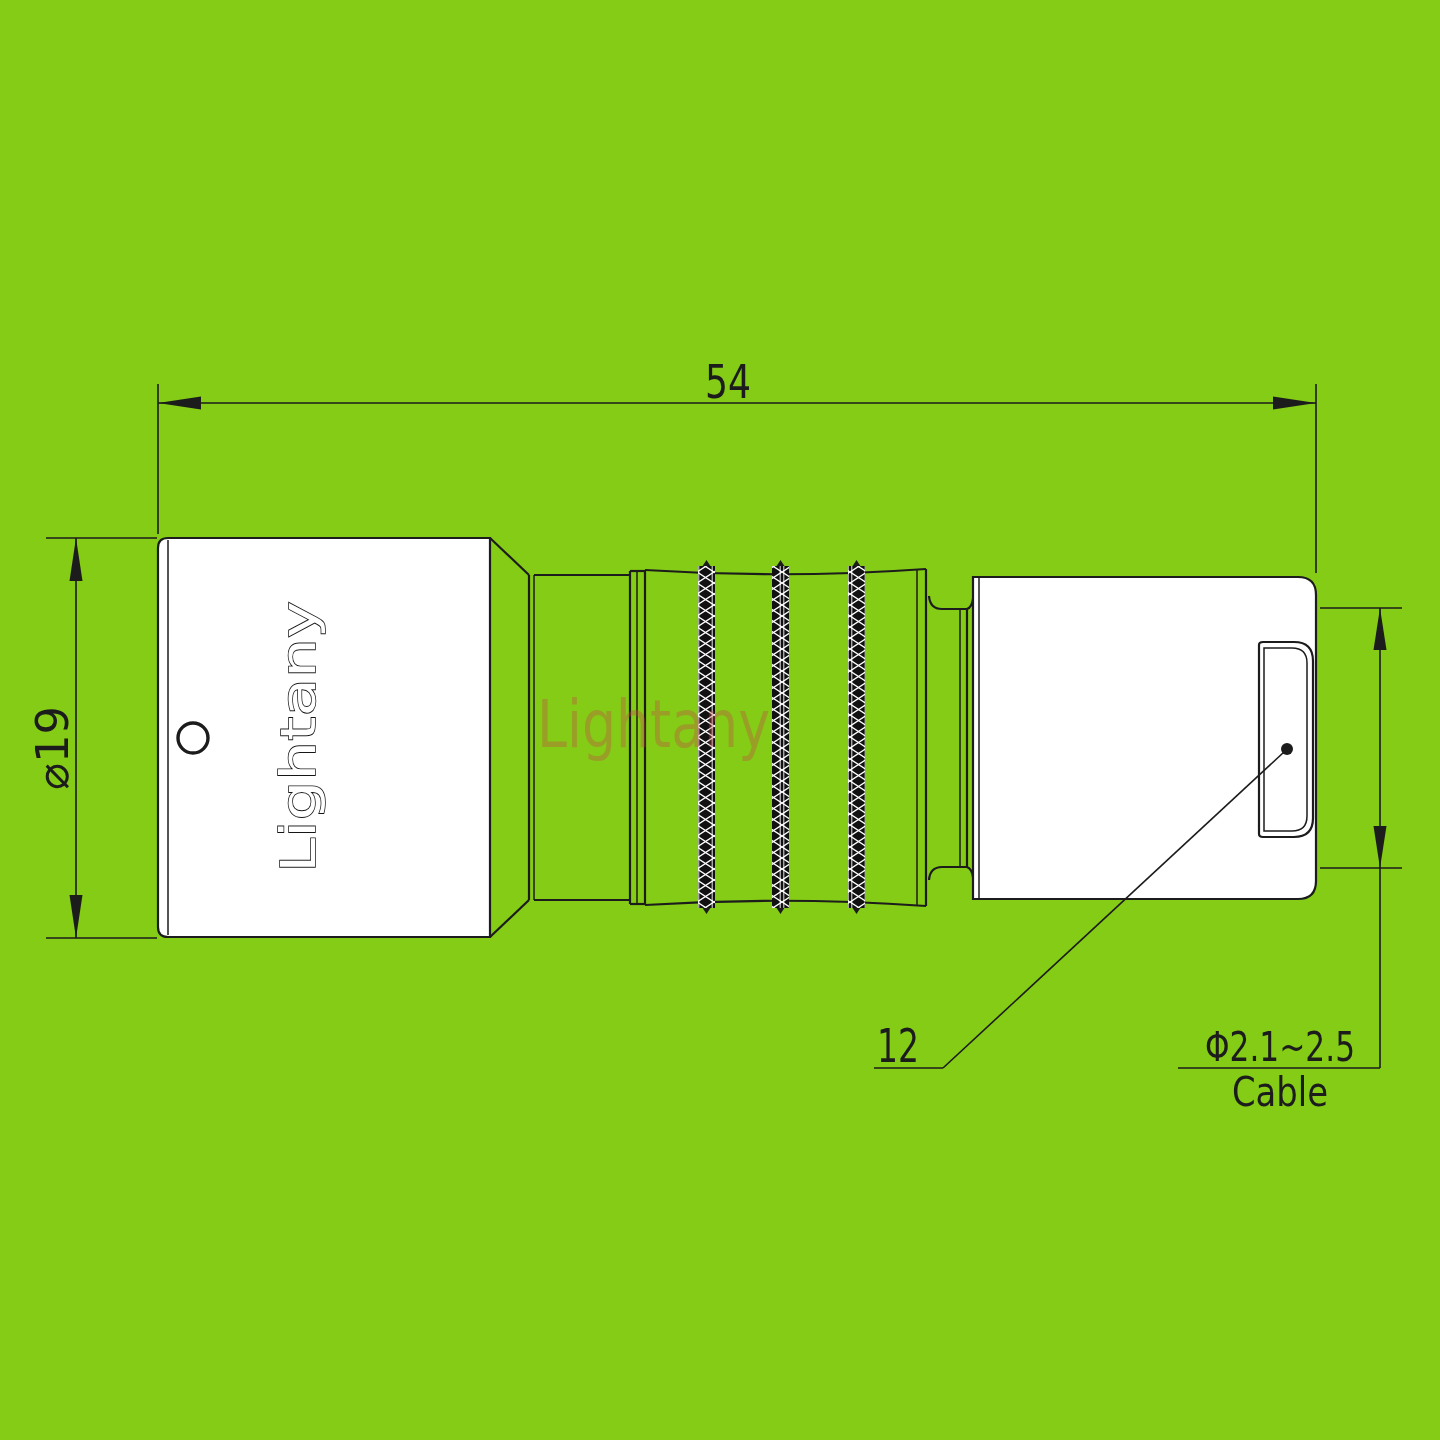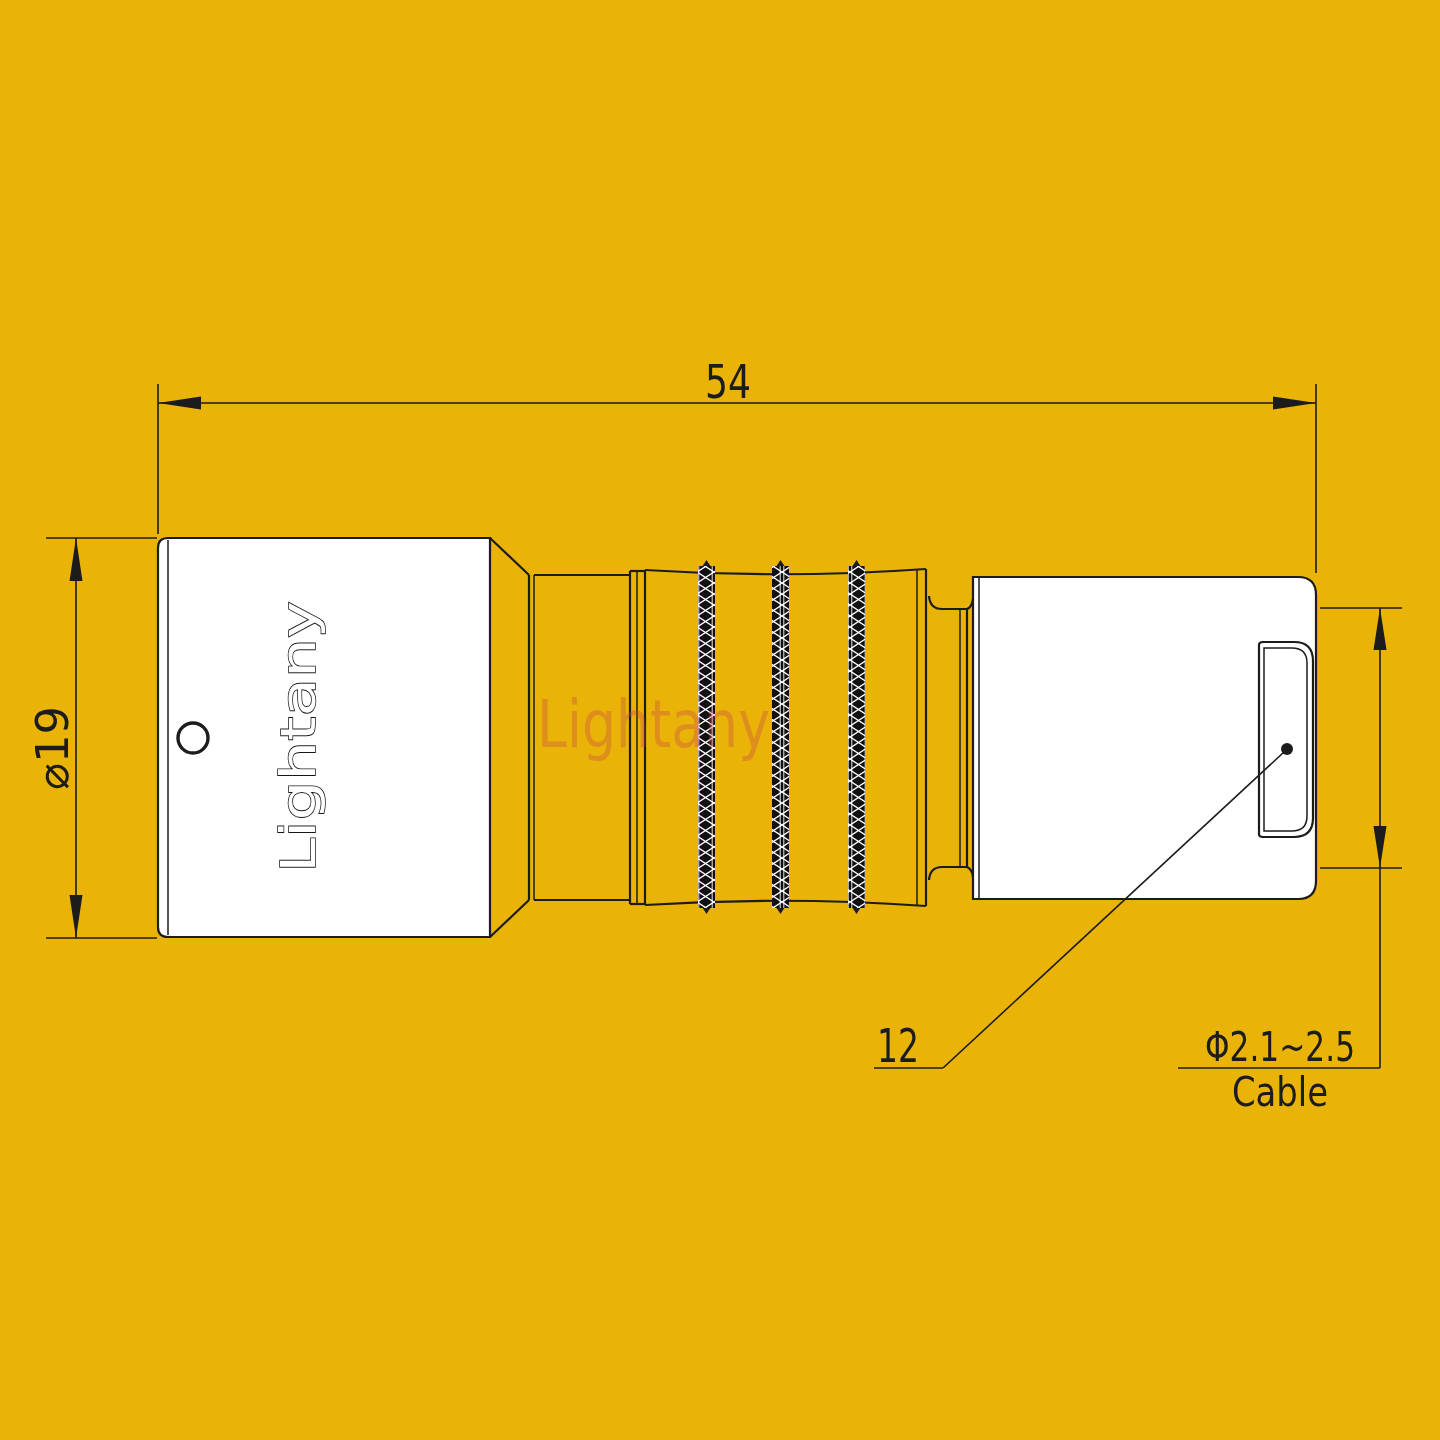--- a/index.html
+++ b/index.html
@@ -1,19 +1,19 @@
 <!DOCTYPE html>
 <html><head>
 <meta charset="utf-8">
 <style>
   html,body{margin:0;padding:0;background:#ffffff;}
   .canvas{
     position:relative;
     width:1440px;height:1440px;
-    background:#eab308;
+    background:#84cc16;
     overflow:hidden;
     font-family:"DejaVu Sans", sans-serif;
   }
   svg{display:block;}
   .outline{stroke:#1c1c1c;stroke-width:2.2;fill:none;}
   .outline-fill{stroke:#1c1c1c;stroke-width:2.2;fill:#ffffff;}
   .thinline{stroke:#1c1c1c;stroke-width:1.5;fill:none;}
   .dimline{stroke:#1c1c1c;stroke-width:1.6;fill:none;}
   .arrow{fill:#1c1c1c;stroke:none;}
   .dim-text{font-family:"DejaVu Sans", sans-serif;fill:#1c1c1c;}

